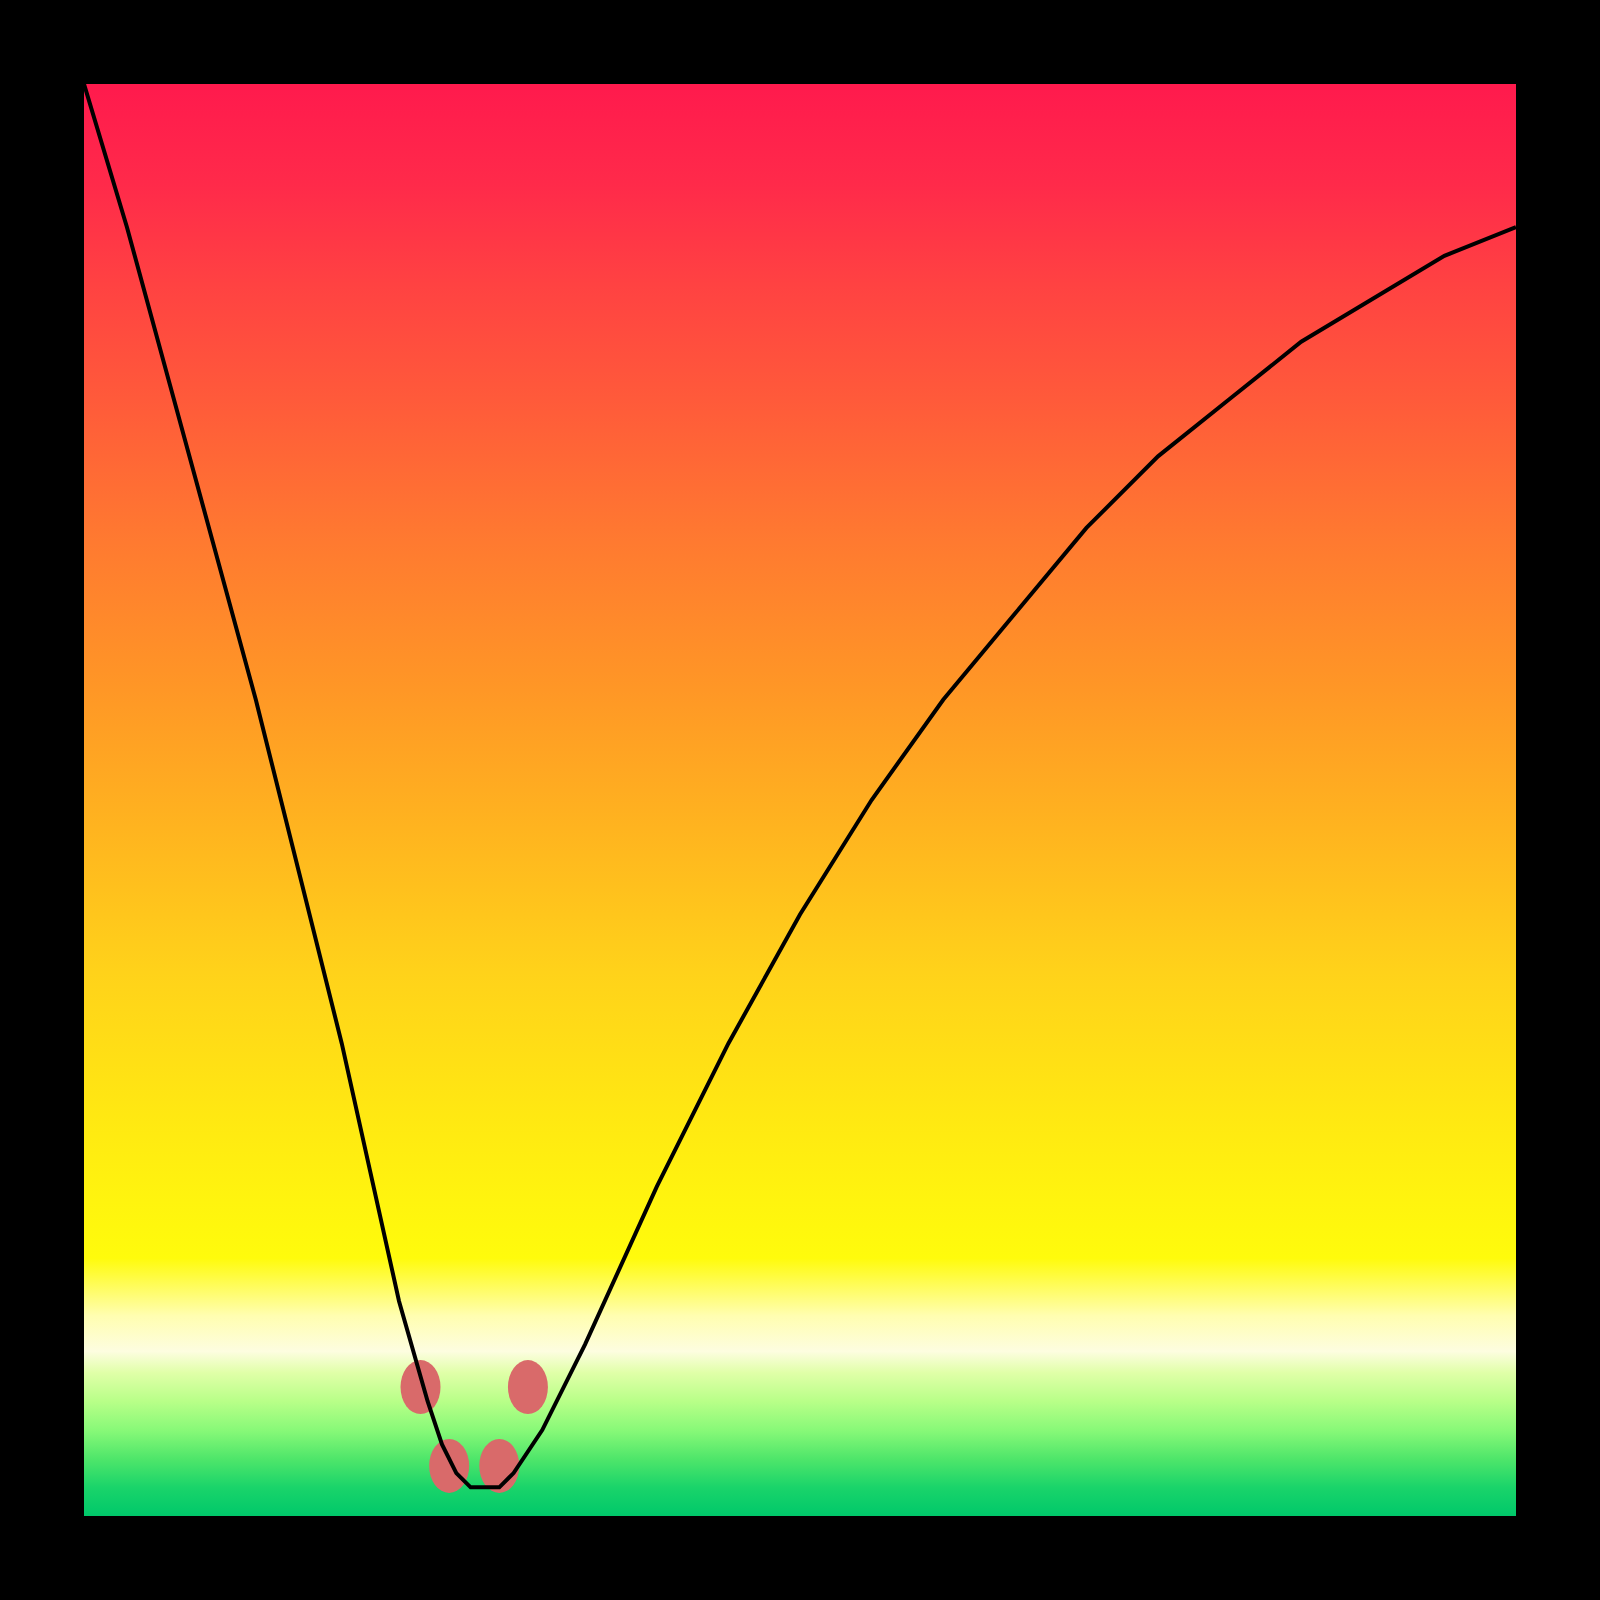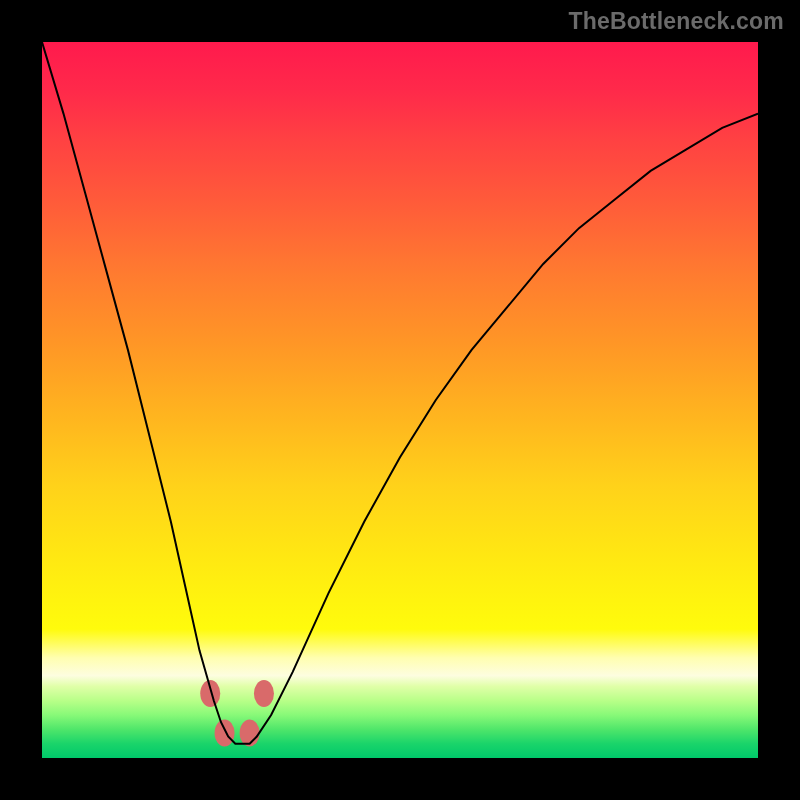--- a/index.html
+++ b/index.html
@@ -65,21 +65,20 @@
     font-weight: 600;
     color: #6b6b6b;
     letter-spacing: 0.2px;
     user-select: none;
   }
 </style>
 </head>
 <body>
 
 <div class="frame">
-  <div class="watermark">TheBottleneck.com</div>
 
   <div class="plot-area">
     <div class="gradient"></div>
     <svg class="curve" viewBox="0 0 716 716" preserveAspectRatio="none">
       <g id="markers-group">
           <ellipse cx="168.26" cy="651.56" rx="10" ry="13.5" fill="#d96a6a"></ellipse>
           <ellipse cx="182.58" cy="690.94" rx="10" ry="13.5" fill="#d96a6a"></ellipse>
           <ellipse cx="207.64" cy="690.94" rx="10" ry="13.5" fill="#d96a6a"></ellipse>
           <ellipse cx="221.96" cy="651.56" rx="10" ry="13.5" fill="#d96a6a"></ellipse>
         </g>

